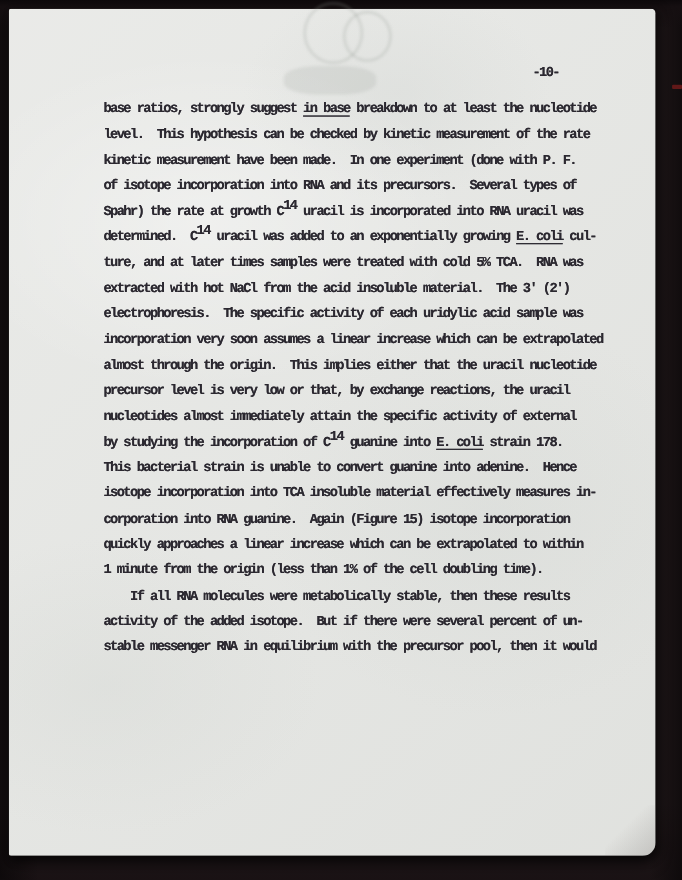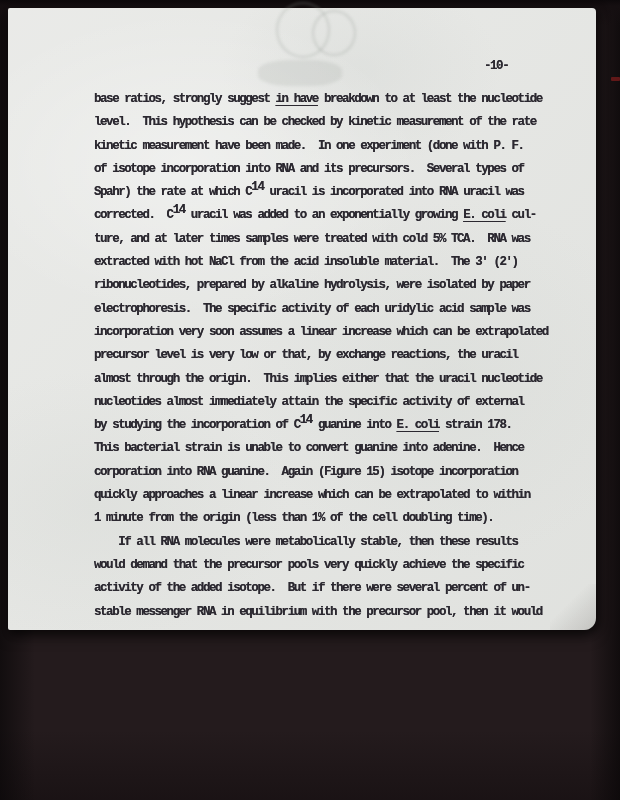--- a/index.html
+++ b/index.html
@@ -17,21 +17,21 @@
   .scan{
     position:relative;width:620px;height:800px;
     background-color:var(--background-color);
     background-image:
       linear-gradient(to bottom,#0d090b 0px,#150f11 6px,rgba(20,14,16,0) 26px),
       linear-gradient(to right,rgba(8,6,7,0.65),rgba(8,6,7,0) 35px),
       linear-gradient(to left,rgba(10,7,8,0.75),rgba(10,7,8,0) 30px),
       linear-gradient(to top,rgba(18,12,14,0.55),rgba(18,12,14,0) 70px);
   }
   .paper{
-    position:absolute;left:8px;top:8px;width:588px;height:622px;
+    position:absolute;left:8px;top:8px;width:588px;height:770px;
     background-color:var(--paper-color);
     background-image:
       radial-gradient(ellipse 340px 220px at 30% 25%,rgba(255,255,255,0.35),rgba(255,255,255,0) 70%),
       radial-gradient(ellipse 300px 260px at 75% 60%,rgba(210,214,210,0.35),rgba(210,214,210,0) 70%),
       radial-gradient(ellipse 260px 180px at 15% 80%,rgba(214,217,213,0.4),rgba(214,217,213,0) 75%),
       radial-gradient(ellipse 200px 140px at 60% 10%,rgba(206,210,207,0.3),rgba(206,210,207,0) 70%),
       linear-gradient(135deg,rgba(255,255,255,0.18),rgba(190,194,190,0.12));
     box-shadow:0 6px 14px rgba(0,0,0,0.55),3px 3px 8px rgba(0,0,0,0.4);
     border-radius:2px 4px 12px 2px;
   }
@@ -71,39 +71,38 @@
 
 <div class="scan">
   <div class="paper">
     <div class="watermark">
       <span class="wm-ring wm-ring1"></span>
       <span class="wm-ring wm-ring2"></span>
       <span class="wm-blob"></span>
     </div>
     <div class="page-number typewriter">-10-</div>
     <div class="text-body typewriter">
-        <div class="line"><span>base ratios, strongly suggest </span><span class="u">in have</span><span> breakdown to at least the nucleotide</span></div>
+        <div class="line"><span>base ratios, strongly suggest </span><span class="u">in base</span><span> breakdown to at least the nucleotide</span></div>
         <div class="line"><span>level.  This hypothesis can be checked by kinetic measurement of the rate</span></div>
         <div class="line"><span>kinetic measurement have been made.  In one experiment (done with P. F.</span></div>
         <div class="line"><span>of isotope incorporation into RNA and its precursors.  Several types of</span></div>
-        <div class="line"><span>Spahr) the rate at which C</span><sup>14</sup><span> uracil is incorporated into RNA uracil was</span></div>
-        <div class="line"><span>corrected.  C</span><sup>14</sup><span> uracil was added to an exponentially growing </span><span class="u">E. coli</span><span> cul-</span></div>
+        <div class="line"><span>Spahr) the rate at growth C</span><sup>14</sup><span> uracil is incorporated into RNA uracil was</span></div>
+        <div class="line"><span>determined.  C</span><sup>14</sup><span> uracil was added to an exponentially growing </span><span class="u">E. coli</span><span> cul-</span></div>
         <div class="line"><span>ture, and at later times samples were treated with cold 5% TCA.  RNA was</span></div>
         <div class="line"><span>extracted with hot NaCl from the acid insoluble material.  The 3' (2')</span></div>
-        <div class="line"><span>ribonucleotides, prepared by alkaline hydrolysis, were isolated by paper</span></div>
         <div class="line"><span>electrophoresis.  The specific activity of each uridylic acid sample was</span></div>
         <div class="line"><span>incorporation very soon assumes a linear increase which can be extrapolated</span></div>
+        <div class="line"><span>almost through the origin.  This implies either that the uracil nucleotide</span></div>
         <div class="line"><span>precursor level is very low or that, by exchange reactions, the uracil</span></div>
-        <div class="line"><span>almost through the origin.  This implies either that the uracil nucleotide</span></div>
         <div class="line"><span>nucleotides almost immediately attain the specific activity of external</span></div>
         <div class="line"><span>by studying the incorporation of C</span><sup>14</sup><span> guanine into </span><span class="u">E. coli</span><span> strain 178.</span></div>
         <div class="line"><span>This bacterial strain is unable to convert guanine into adenine.  Hence</span></div>
+        <div class="line"><span>isotope incorporation into TCA insoluble material effectively measures in-</span></div>
         <div class="line"><span>corporation into RNA guanine.  Again (Figure 15) isotope incorporation</span></div>
         <div class="line"><span>quickly approaches a linear increase which can be extrapolated to within</span></div>
         <div class="line"><span>1 minute from the origin (less than 1% of the cell doubling time).</span></div>
         <div class="line"><span>    If all RNA molecules were metabolically stable, then these results</span></div>
-        <div class="line"><span>would demand that the precursor pools very quickly achieve the specific</span></div>
         <div class="line"><span>activity of the added isotope.  But if there were several percent of un-</span></div>
         <div class="line"><span>stable messenger RNA in equilibrium with the precursor pool, then it would</span></div>
       </div>
   </div>
   <div class="red-mark"></div>
 </div>
 
 </body></html>

